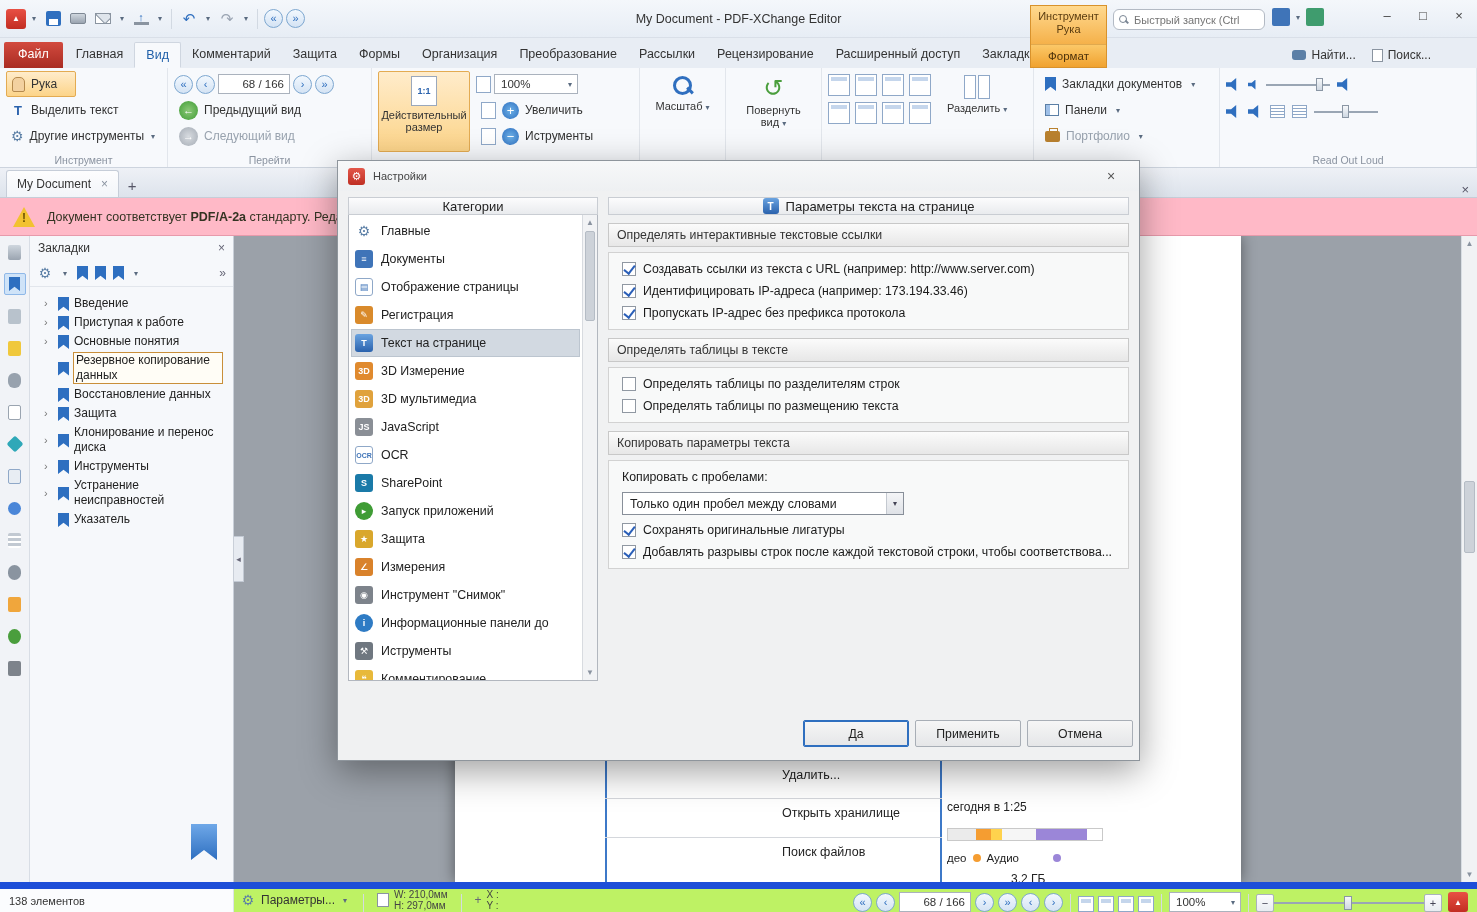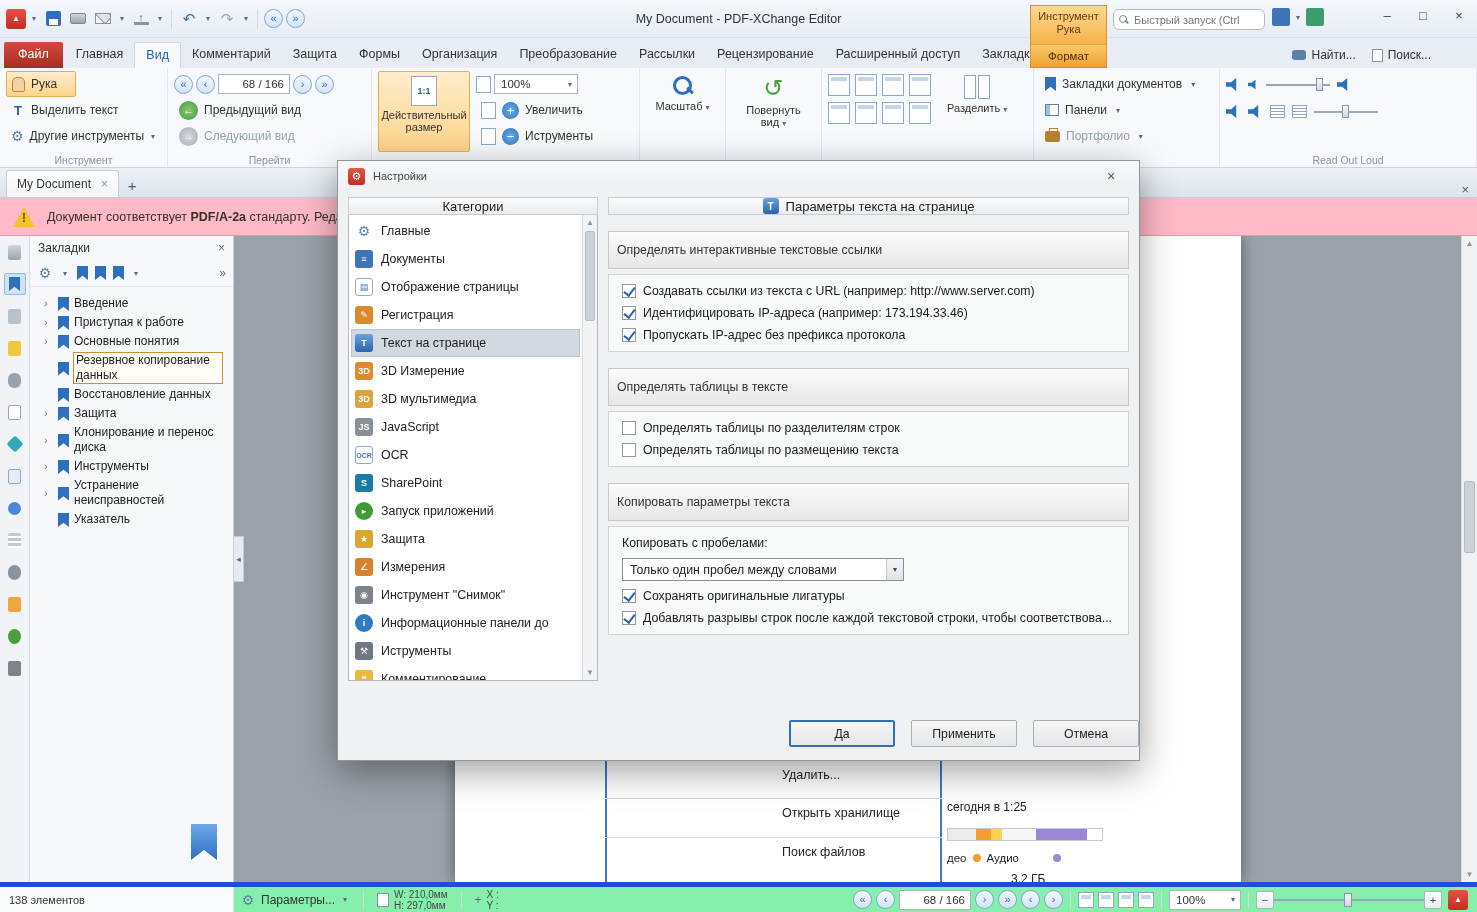--- a/index.html
+++ b/index.html
@@ -135,21 +135,21 @@
   .ptime{position:absolute;font-size:12px;color:#222}
   .sizebar{position:absolute;display:flex;height:13px;width:156px;border:1px solid #c9c9c9}
   .sizebar i{height:100%;display:block}
   .legend{position:absolute;display:flex;align-items:center;gap:6px;font-size:11.5px;color:#222}
   .dot{width:8px;height:8px;border-radius:50%;flex:none}
   #vscroll{position:absolute;right:0;top:0;width:16px;bottom:0;background:#f1f2f4;border-left:1px solid #d8dde3}
   .sarr{height:15px;display:flex;align-items:center;justify-content:center;color:#8a93a0;font-size:8px}
   .sthumb{position:absolute;left:2px;right:2px;top:38%;height:11%;background:#cdd2d9;border:1px solid #b5bcc5;border-radius:2px}
 
   
-  #statusbar{position:absolute;left:0;bottom:0;right:0;height:30px;background:#86efac;border-top:5px solid #1d4ed8;display:flex;align-items:center}
+  #statusbar{position:absolute;left:0;bottom:0;right:0;height:30px;background:#bef264;border-top:7px solid #1d4ed8;display:flex;align-items:flex-end}
   .sb-left{width:234px;height:100%;background:#fbfcfe;border-right:1px solid #dde2e9;display:flex;align-items:center;padding:0 9px;font-size:11px;color:#333;flex:none}
   .sb-btn{display:flex;align-items:center;gap:5px;font-size:12px;color:#333;padding:0 6px;height:24px}
   .sb-sep{width:1px;height:18px;background:#d5dae1;margin:0 7px;flex:none}
   .two{font-size:10px;line-height:11px;color:#444;white-space:nowrap}
   .sb-pgic{width:12px;height:14px;background:#fff;border:1px solid #8a94a0;flex:none}
   .sb-nav{display:flex;align-items:center;gap:4px}
   .minib{width:18px;height:18px;border:1px solid #aab2bd;background:linear-gradient(#fcfdfe,#e8ecf1);display:flex;align-items:center;justify-content:center;color:#445;font-size:11px;border-radius:2px}
   .sb-slider{position:relative;width:150px;height:18px;flex:none}
   .sb-slider::before{content:"";position:absolute;left:0;right:0;top:8px;height:2px;background:#9aa6b4}
   .sb-slider i{position:absolute;left:70px;top:2px;width:8px;height:14px;background:linear-gradient(#f6f8fa,#cfd8e2);border:1px solid #8a96a4}
@@ -165,32 +165,32 @@
   .tic{width:16px;height:16px;border-radius:3px;background:linear-gradient(#6aa3e0,#2a62ad);color:#fff;font-size:10px;font-weight:bold;display:flex;align-items:center;justify-content:center;flex:none}
   .tic::before{content:"T"}
   #cats{position:absolute;left:10px;top:36px;width:250px}
   .catlist{position:relative;height:466px;background:#fff;border:1px solid #b2b7bf;border-top:none;overflow:hidden;padding:2px 17px 0 2px}
   .cat-row{height:28px;display:flex;align-items:center;gap:8px;padding:0 4px;font-size:12.4px;color:#222;white-space:nowrap}
   .cat-row.sel{background:#d2d9e1;box-shadow:inset 0 0 0 1px #bcc5cf}
   .cicon{width:18px;height:18px;flex:none;display:flex;align-items:center;justify-content:center;border-radius:3px;color:#fff;font-size:9px;font-weight:bold}
   .cat-sb{position:absolute;right:0;top:0;bottom:0;width:15px;background:#f2f3f5;border-left:1px solid #d8dbe0}
   .cat-sb .sthumb{top:16px;height:90px;left:2px;right:2px}
   #rpanel{position:absolute;left:270px;top:36px;width:521px}
-  .sec-hdr{height:38px;background:linear-gradient(#fbfbfb,#e7e7e7);border:1px solid #c8c8c8;font-size:12.3px;color:#333;display:flex;align-items:center;padding:0 8px;margin-top:16px}
+  .sec-hdr{height:24px;background:linear-gradient(#fbfbfb,#e7e7e7);border:1px solid #c8c8c8;font-size:12.3px;color:#333;display:flex;align-items:center;padding:0 8px;margin-top:8px}
   .sec-box{background:#f8f9f9;border:1px solid #d2d2d2;padding:9px 13px;display:flex;flex-direction:column;gap:8px;margin-top:5px}
   .chkrow{display:flex;align-items:center;gap:7px;font-size:12.3px;color:#1a1a1a}
   .cb{width:14px;height:14px;background:#fff;border:1px solid #9098a2;position:relative;flex:none}
   .cb.on::after{content:"";position:absolute;left:3px;top:0px;width:5px;height:9px;border:2px solid #2a5fb8;border-top:0;border-left:0;transform:rotate(38deg)}
   .note{}
   .combo{width:282px;height:23px;background:#fff;border:1px solid #888f99;display:flex;align-items:center}
   .combo .val{flex:1;padding:0 7px;font-size:12.3px;color:#222;white-space:nowrap;overflow:hidden}
   .combo .da{width:17px;height:100%;border-left:1px solid #c4c9d0;background:linear-gradient(#f4f5f7,#dfe2e7);display:flex;align-items:center;justify-content:center;color:#445;font-size:8px}
   .combo .da::before{content:"▾"}
   .lblrow{font-size:12.3px;color:#1a1a1a}
-  .dlg-btns{position:absolute;right:0;bottom:13px;display:flex;gap:16px}
+  .dlg-btns{position:absolute;right:6px;bottom:13px;display:flex;gap:6px}
   .dbtn{width:106px;height:27px;display:flex;align-items:center;justify-content:center;font-size:12.3px;color:#222;background:linear-gradient(#f6f6f6,#e5e6e8);border:1px solid #a8aeb6;border-radius:2px}
   .dbtn.default{border:1px solid #2f6fbf;box-shadow:0 0 0 1px #2f6fbf inset}
 </style>
 </head>
 <body>
 
 <div id="stage">
 
   <div id="titlebar">
     <span class="appic"></span>

